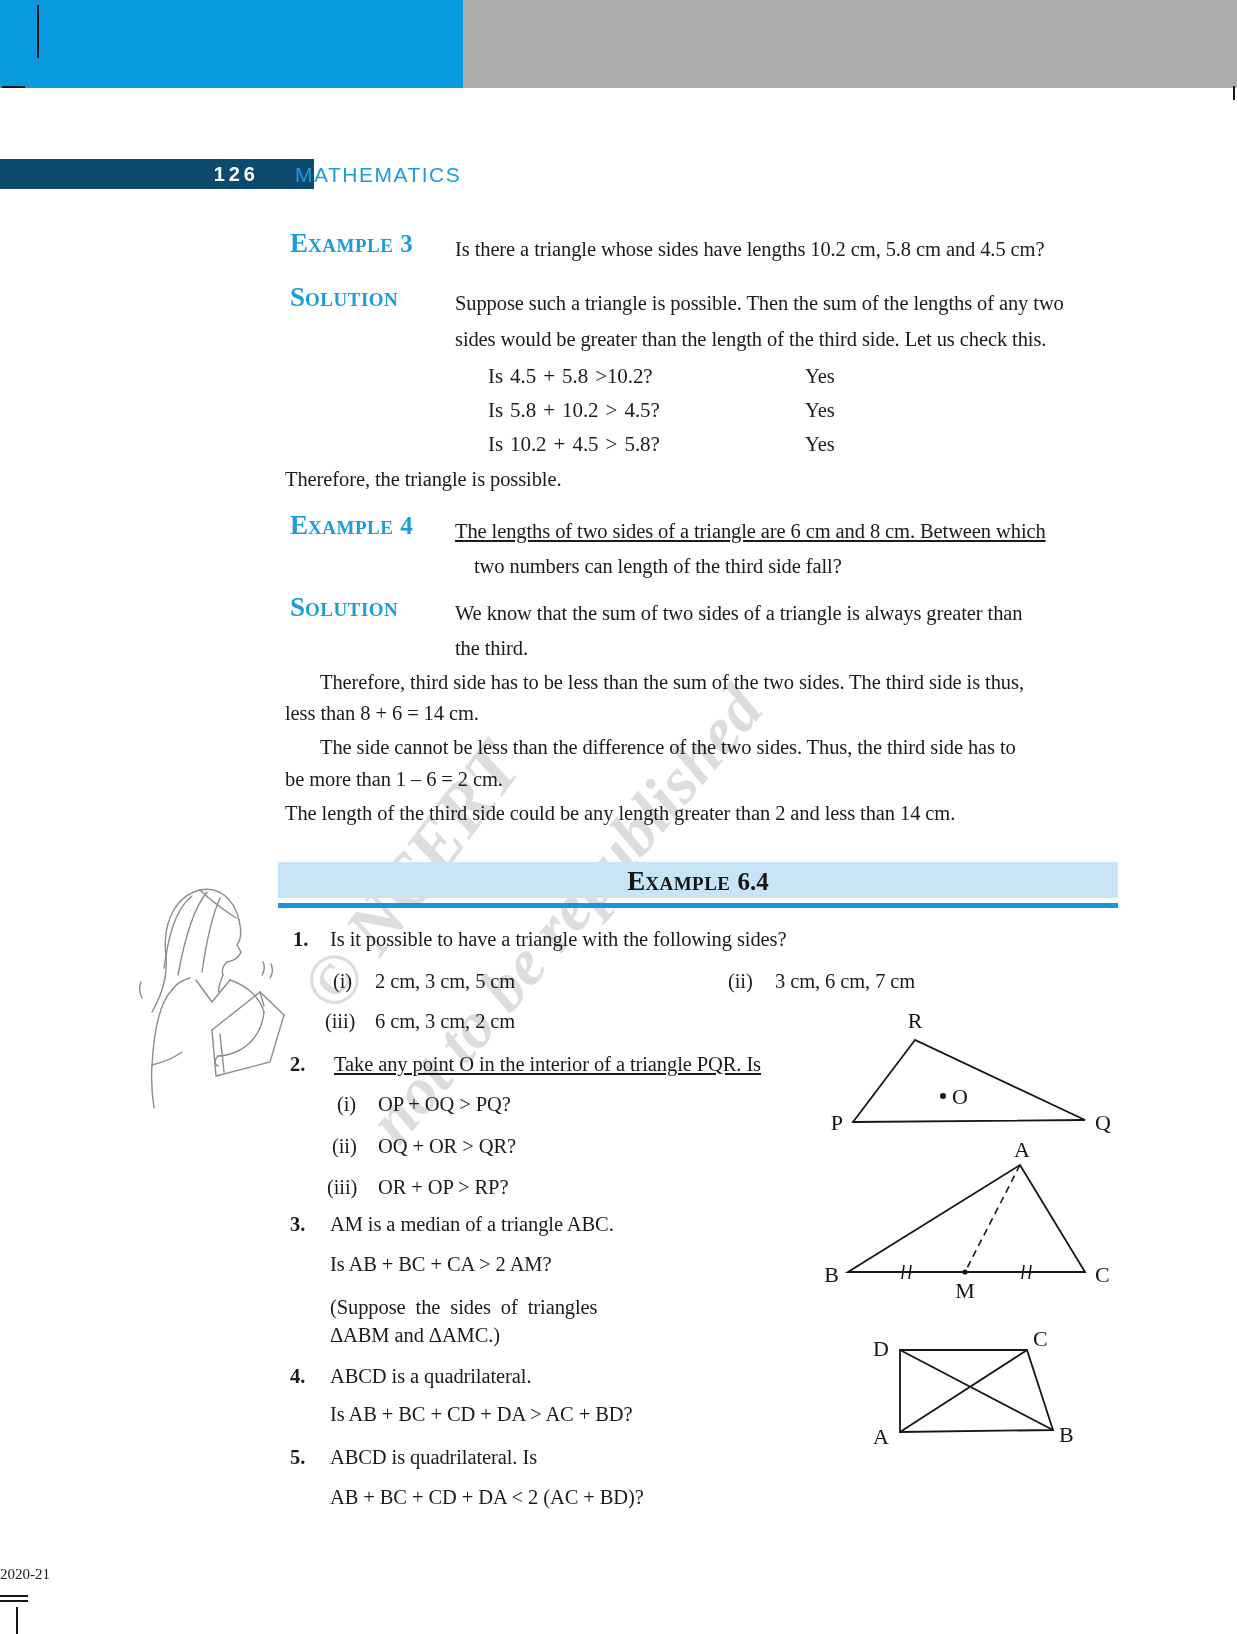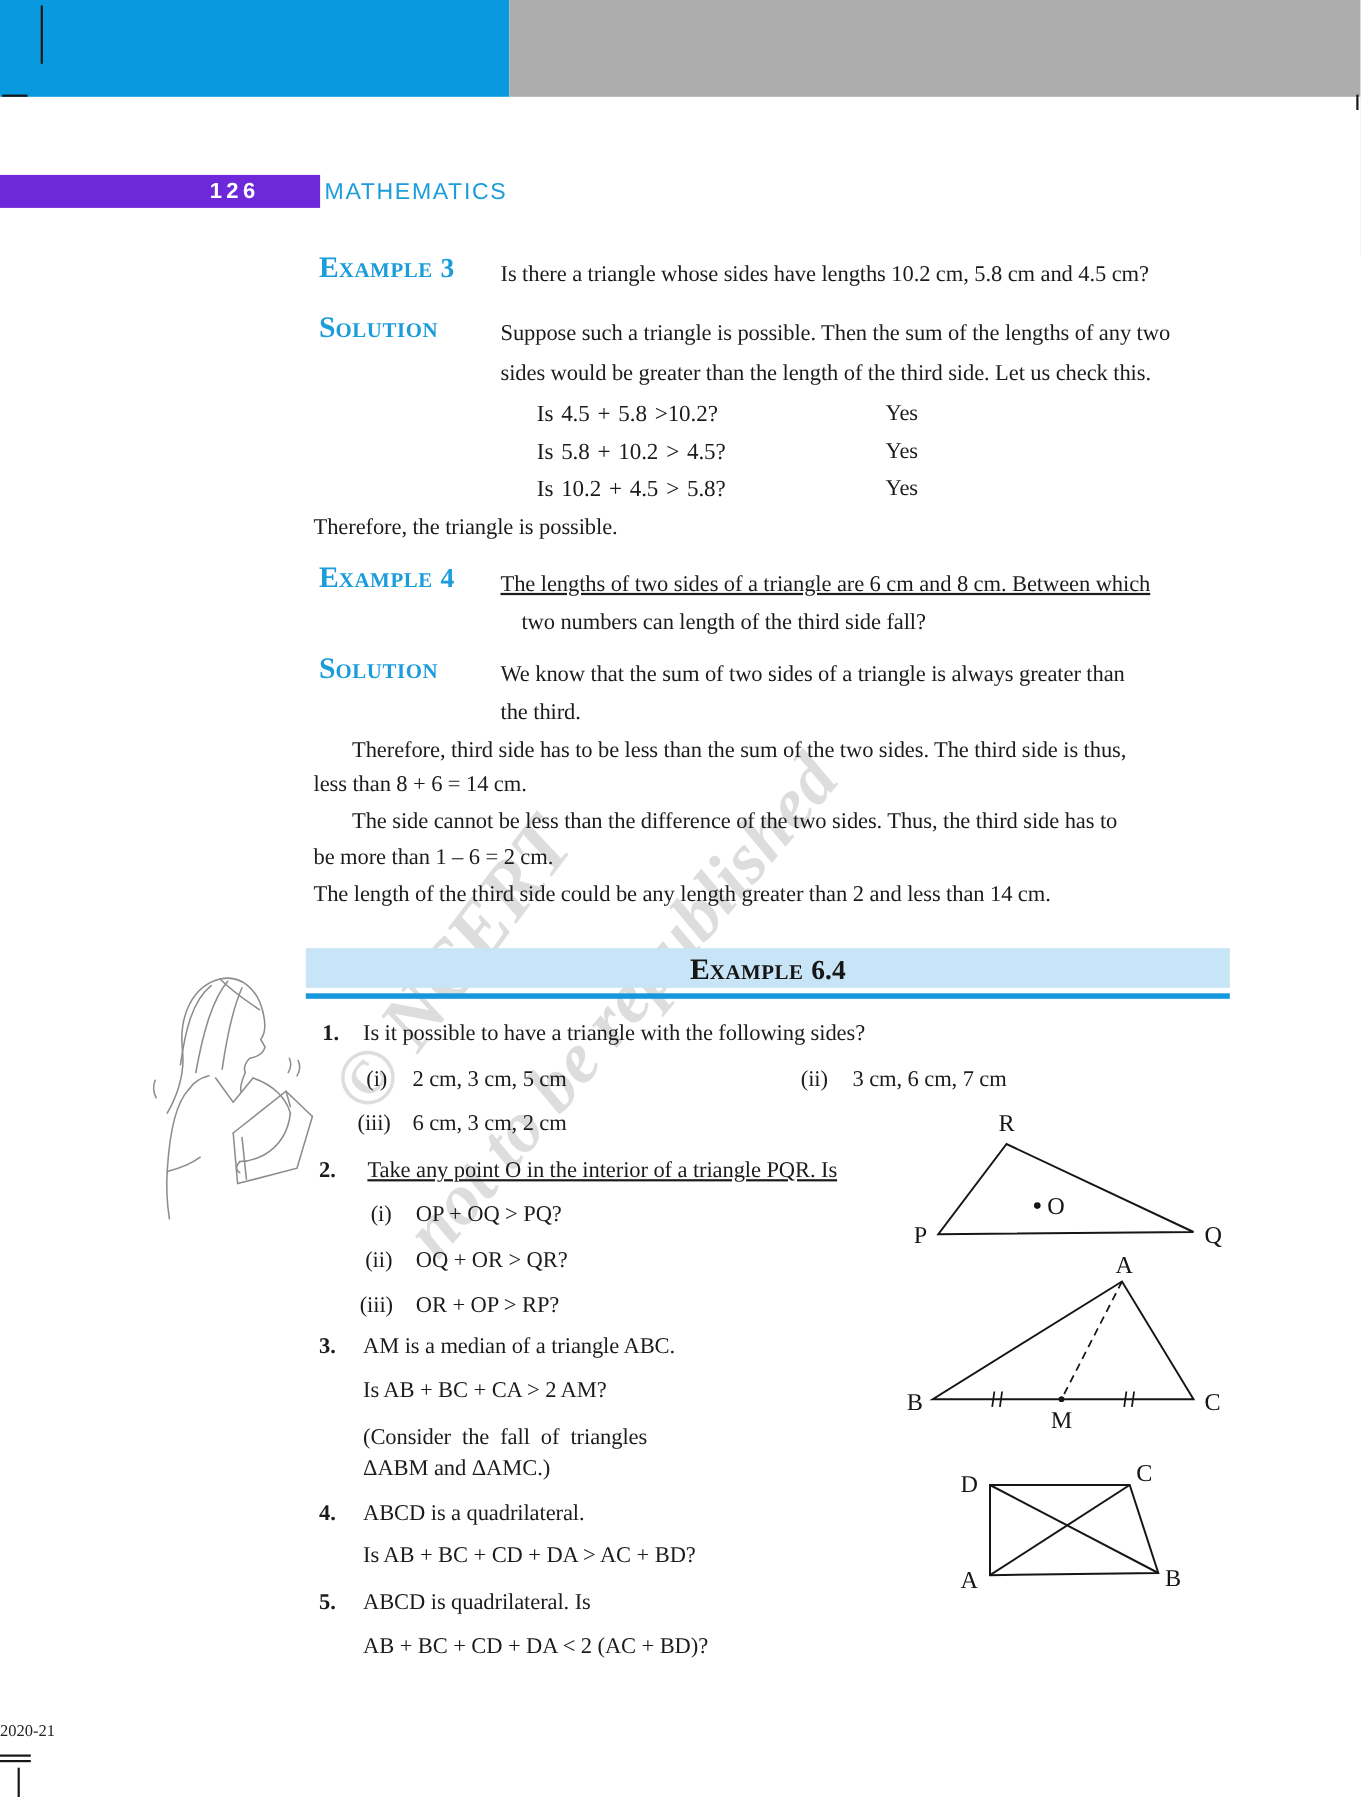--- a/index.html
+++ b/index.html
@@ -8,21 +8,21 @@
     font-family:"Liberation Serif",serif;color:#1b1b1b;overflow:hidden;
     margin:0 auto;
   }
   .abs{position:absolute;white-space:nowrap;}
   
   .bar-blue{left:0;top:0;width:463px;height:88px;background:#0999df;}
   .bar-gray{left:463px;top:0;width:774px;height:88px;background:#adadad;}
   
   .crop{background:#161616;}
   
-  .page-badge{left:0;top:159px;width:291px;height:30px;background:#6d28d9;
+  .page-badge{left:0;top:159px;width:314px;height:30px;background:#0c4a6e;
     font-family:"Liberation Sans",sans-serif;font-weight:bold;font-size:20px;
     color:#fff;letter-spacing:4px;text-align:right;line-height:30px;
     box-sizing:border-box;padding-right:55px;}
   .subject{left:295px;top:161px;font-family:"Liberation Sans",sans-serif;
     font-size:21px;color:#1b9cdb;letter-spacing:1.5px;line-height:28px;}
   
   .ex-label{font-weight:bold;color:#1b9cdb;}
   .ex-label .lead{font-size:27px;}
   .ex-label .rest{font-size:19px;letter-spacing:.5px;}
   .ex-label .num{font-size:25px;margin-left:7px;}
@@ -125,21 +125,21 @@
   <div class="abs t" style="left:337px;top:1091px;">(i)</div>
   <div class="abs t" style="left:378px;top:1091px;">OP + OQ &gt; PQ?</div>
   <div class="abs t" style="left:332px;top:1133px;">(ii)</div>
   <div class="abs t" style="left:378px;top:1133px;">OQ + OR &gt; QR?</div>
   <div class="abs t" style="left:327px;top:1174px;">(iii)</div>
   <div class="abs t" style="left:378px;top:1174px;">OR + OP &gt; RP?</div>
 
   <div class="abs t qnum" style="left:290px;top:1211px;">3.</div>
   <div class="abs t" style="left:330px;top:1211px;">AM is a median of a triangle ABC.</div>
   <div class="abs t" style="left:330px;top:1251px;">Is AB + BC + CA &gt; 2 AM?</div>
-  <div class="abs t wide" style="left:330px;top:1294px;">(Consider the fall of triangles</div>
+  <div class="abs t wide" style="left:330px;top:1294px;">(Suppose the sides of triangles</div>
   <div class="abs t" style="left:330px;top:1322px;">ΔABM and ΔAMC.)</div>
 
   <div class="abs t qnum" style="left:290px;top:1363px;">4.</div>
   <div class="abs t" style="left:330px;top:1363px;">ABCD is a quadrilateral.</div>
   <div class="abs t" style="left:330px;top:1401px;">Is AB + BC + CD + DA &gt; AC + BD?</div>
 
   <div class="abs t qnum" style="left:290px;top:1444px;">5.</div>
   <div class="abs t" style="left:330px;top:1444px;">ABCD is quadrilateral. Is</div>
   <div class="abs t" style="left:330px;top:1484px;">AB + BC + CD + DA &lt; 2 (AC + BD)?</div>
 

